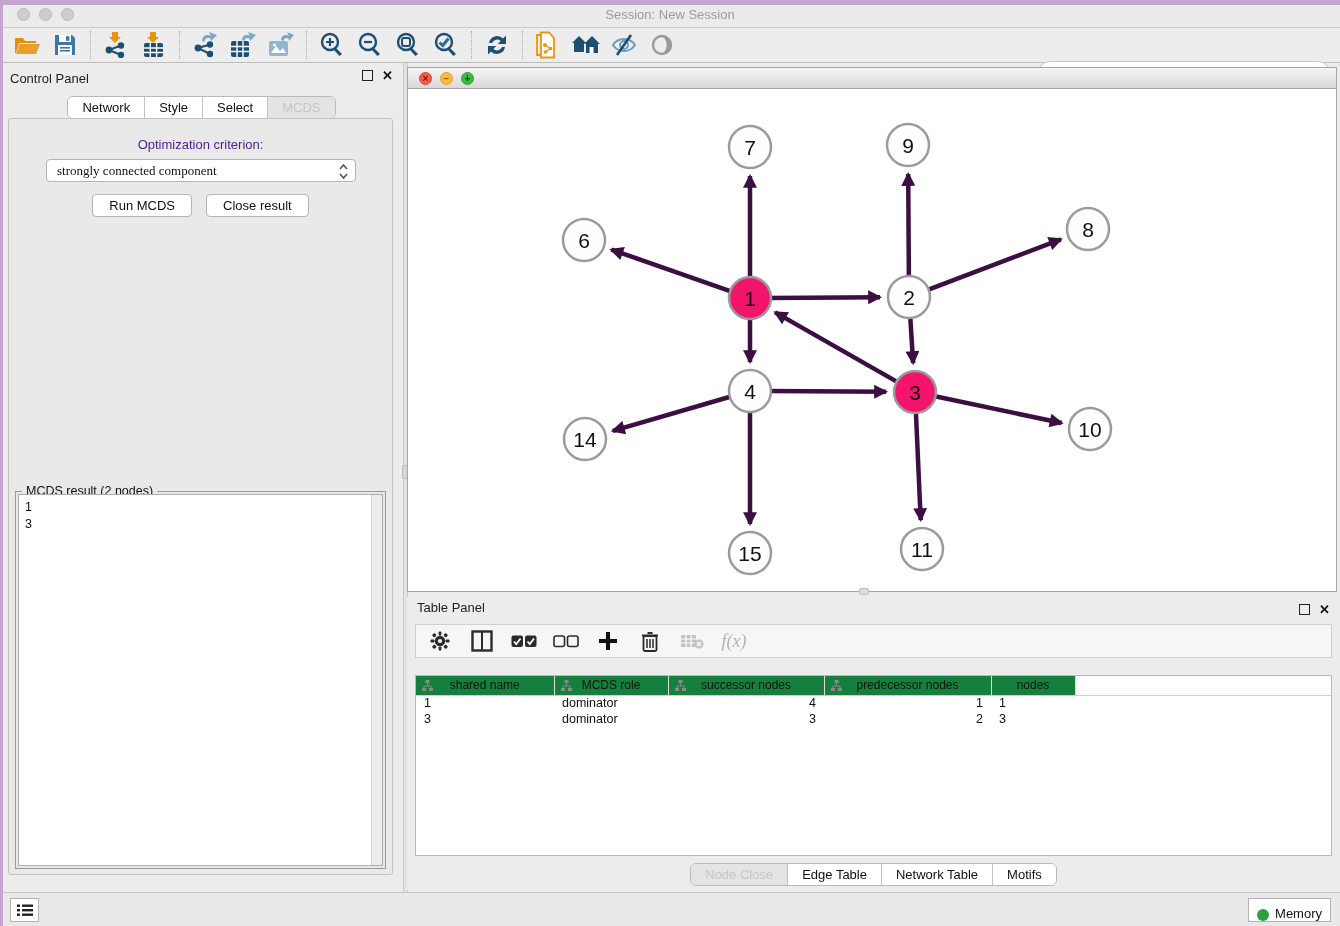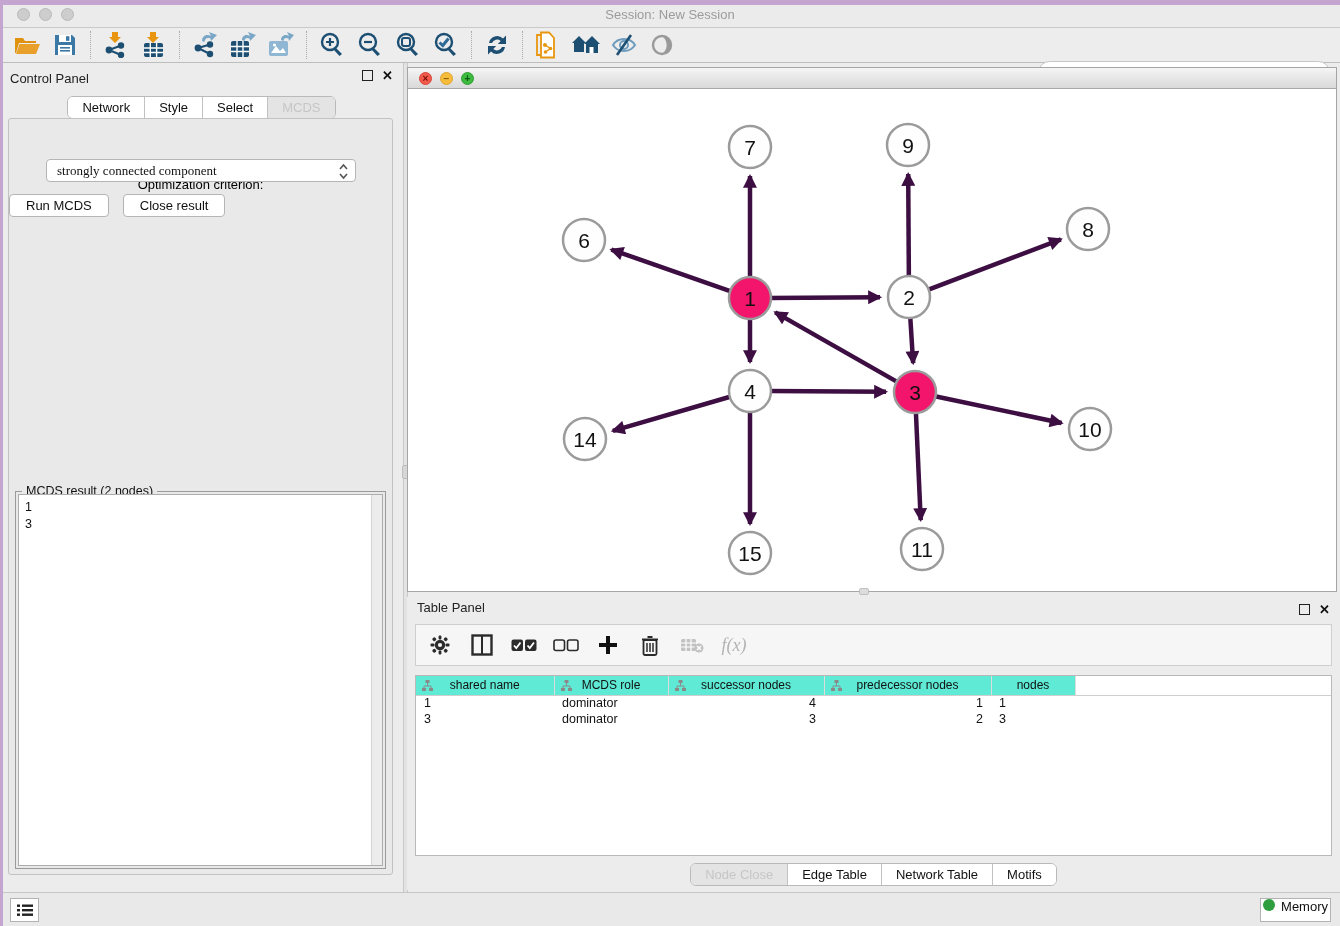--- a/index.html
+++ b/index.html
@@ -27,24 +27,24 @@
   .cp-header { position:absolute; left:10px; top:8px; font-size:13px; color:#222; }
   .panel-winbtns { position:absolute; right:10px; top:7px; display:flex; gap:9px; align-items:center; }
   .wb-max { width:11px; height:11px; border:1.5px solid #222; }
   .wb-close { font-size:13px; font-weight:bold; color:#111; line-height:11px; }
   .cp-tabs { position:absolute; left:0; right:0; top:33px; display:flex; justify-content:center; }
   .seg-group { display:flex; border:1px solid #b9b9b9; border-radius:6px; overflow:hidden; background:#ffffff;align-items:flex-end; }
   .seg { padding:3px 14px; font-size:13px; color:#111; background:#fff; border-right:1px solid #c2c2c2; cursor:default; }
   .seg:last-child { border-right:none; }
   .seg.selected-gray { background:#e4e4e4; color:#c6c6c6; }
   .cp-box { position:absolute; left:8px; top:55px; width:385px; height:757px; border:1px solid #c2c2c2; background:#e9e9e9; border-radius:3px; }
-  .opt-label { position:absolute; left:0; right:0; top:18px; text-align:center; font-size:13px; color:#000000;margin-top:40px; }
+  .opt-label { position:absolute; left:0; right:0; top:18px; text-align:center; font-size:13px; color:#4c1d95; }
   .criterion-select { position:absolute; left:37px; top:40px; width:310px; height:23px; background:#fff; border:1px solid #b5b5b5; border-radius:4px; display:flex; align-items:center; font-size:13px; color:#111; padding-left:10px;font-family:Liberation Serif, serif; }
   .criterion-select .stepper { position:absolute; right:6px; top:3px; }
-  .cp-buttons { position:absolute; left:0; right:0; top:75px; display:flex; gap:14px; }
+  .cp-buttons { position:absolute; left:0; right:0; top:75px; display:flex; justify-content:center; gap:14px; }
   .mac-btn { background:#fff; border:1px solid #b5b5b5; border-radius:4px; font-size:13px; color:#111; padding:3px 16px; height:23px; font-family:"Liberation Sans",sans-serif; }
   .result-group { position:absolute; left:6px; top:372px; width:371px; height:378px; border:1px solid #9a9a9a; }
   .result-title { position:absolute; left:6px; top:-8px; background:#e9e9e9; padding:0 4px; font-size:12.5px; color:#111; }
   .result-area { position:absolute; left:2px; top:2px; right:2px; bottom:2px; background:#fff; border:1px solid #adadad; }
   .result-lines { position:absolute; left:6px; top:4px; font-size:12.5px; color:#111; line-height:17px; }
   .result-scroll { position:absolute; right:0; top:0; bottom:0; width:11px; background:#ececec; border-left:1px solid #d4d4d4; }
 
   
   .vsplit { position:absolute; left:403px; top:63px; width:5px; height:829px; background:#e3e3e3; border-left:1px solid #c9c9c9; border-right:1px solid #c9c9c9; }
   .vsplit-handle { position:absolute; left:-2px; top:402px; width:8px; height:14px; background:#d6d6d6; border:1px solid #bdbdbd; border-radius:2px; }
@@ -56,37 +56,37 @@
   .nw-title { position:absolute; left:0; right:0; top:3px; text-align:center; font-size:13px; color:#222; }
   .traffic { position:absolute; top:4px; width:13px; height:13px; border-radius:50%; font-size:10px; font-weight:bold; text-align:center; line-height:12px; }
   .t-red { background:#f25a4c; border:1px solid #d84438; color:#7d1006; }
   .t-yellow { background:#f6bd3b; border:1px solid #dfa32b; color:#8a5d00; }
   .t-green { background:#3fba40; border:1px solid #2fa032; color:#0c5c10; }
   .nw-canvas { position:absolute; left:0; top:21px; right:0; bottom:0; background:#fff; }
 
   
   .table-panel { position:absolute; left:407px; top:597px; width:933px; height:293px; background:#ececec; }
   .tp-header { position:absolute; left:10px; top:3px; font-size:13px; color:#222; }
-  .tp-toolbar { position:absolute; left:8px; top:27px; width:917px; height:42px; background:#f6f6f6; border:1px solid #cfcfcf; display:flex; align-items:center; padding-left:10px; gap:14px; }
+  .tp-toolbar { position:absolute; left:8px; top:27px; width:917px; height:34px; background:#f6f6f6; border:1px solid #cfcfcf; display:flex; align-items:center; padding-left:10px; gap:14px; }
   .tp-icon { width:28px; height:28px; display:flex; align-items:center; justify-content:center; }
   .fx-icon { font-family:"Liberation Serif", serif; font-style:italic; font-size:18px; color:#b3b3b3; }
   .tp-table-wrap { position:absolute; left:8px; top:78px; width:917px; height:181px; background:#fff; border:1px solid #b9b9b9; overflow:hidden; }
   table.data { border-collapse:collapse; table-layout:fixed; width:100%; }
-  table.data th { background:#5eead4; border-right:1px solid #dcdcdc; border-bottom:1px solid #cfcfcf; height:19px; font-size:12px; font-weight:normal; color:#111; position:relative; }
+  table.data th { background:#15803d; border-right:1px solid #dcdcdc; border-bottom:1px solid #cfcfcf; height:19px; font-size:12px; font-weight:normal; color:#111; position:relative; }
   table.data th .hdr-inner { display:flex; align-items:center; justify-content:center; gap:4px; }
   table.data th .hdr-icon { position:absolute; left:6px; top:4px; }
   table.data th.filler { background:#fff; border-right:none; }
   table.data td { font-size:12.5px; color:#111; height:16px; padding:0 8px; white-space:nowrap; overflow:hidden; }
   td.al { text-align:left; } td.ar { text-align:right; }
   .tp-tabs { position:absolute; left:0; right:0; top:266px; display:flex; justify-content:center; }
 
   
   .statusbar { position:absolute; left:0; top:892px; width:1340px; height:34px; background:#e9e9e9; border-top:1px solid #c6c6c6; }
   .list-btn { position:absolute; left:10px; top:5px; width:29px; height:24px; background:#fff; border:1px solid #b3b3b3; display:flex; align-items:center; justify-content:center; }
-  .memory-btn { position:absolute; right:9px; top:5px; height:24px; background:#fff; border:1px solid #b3b3b3; display:flex; align-items:flex-start; gap:6px; padding:0 2px; font-size:13px; color:#111; }
+  .memory-btn { position:absolute; right:9px; top:5px; height:24px; background:#fff; border:1px solid #b3b3b3; display:flex; align-items:flex-end; gap:6px; padding:0 8px; font-size:13px; color:#111; }
   .mem-dot { width:12px; height:12px; border-radius:50%; background:#2e9e3e; }
 </style>
 </head>
 <body>
 
 <div class="titlebar">
   <div class="traffic-inactive" style="left:17px"></div>
   <div class="traffic-inactive" style="left:39px"></div>
   <div class="traffic-inactive" style="left:61px"></div>
   <div class="app-title">Session: New Session</div>

